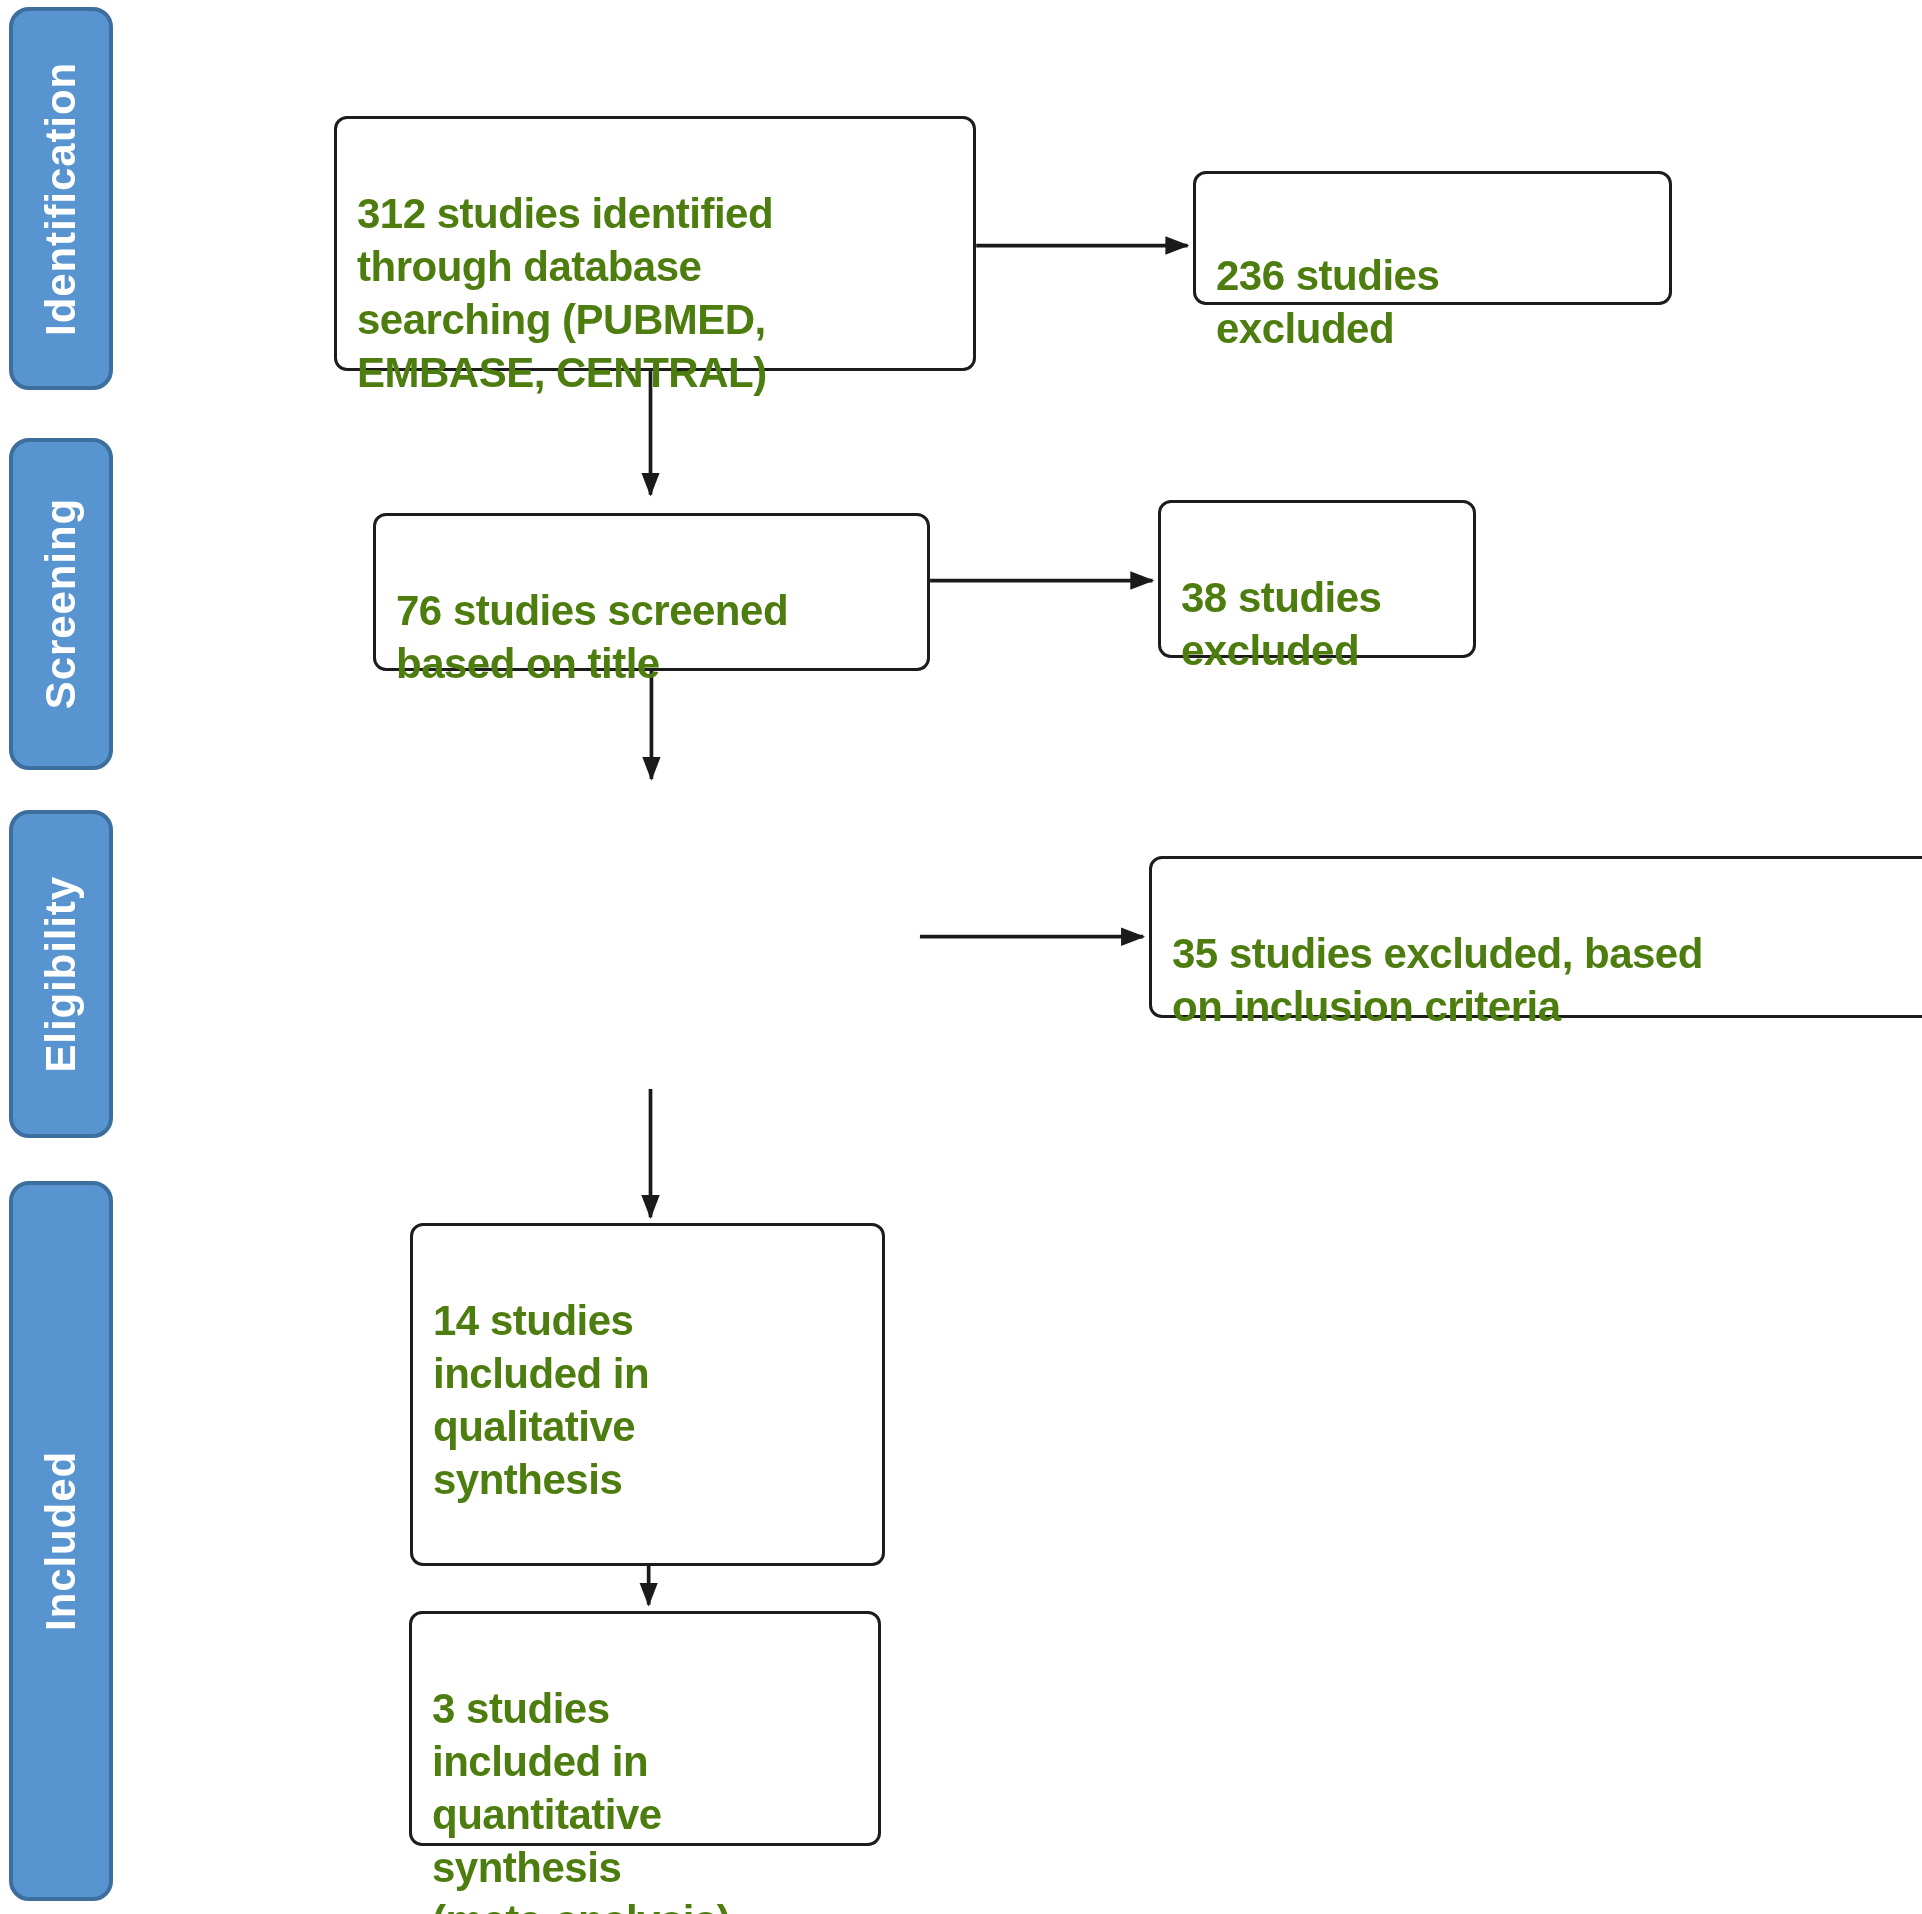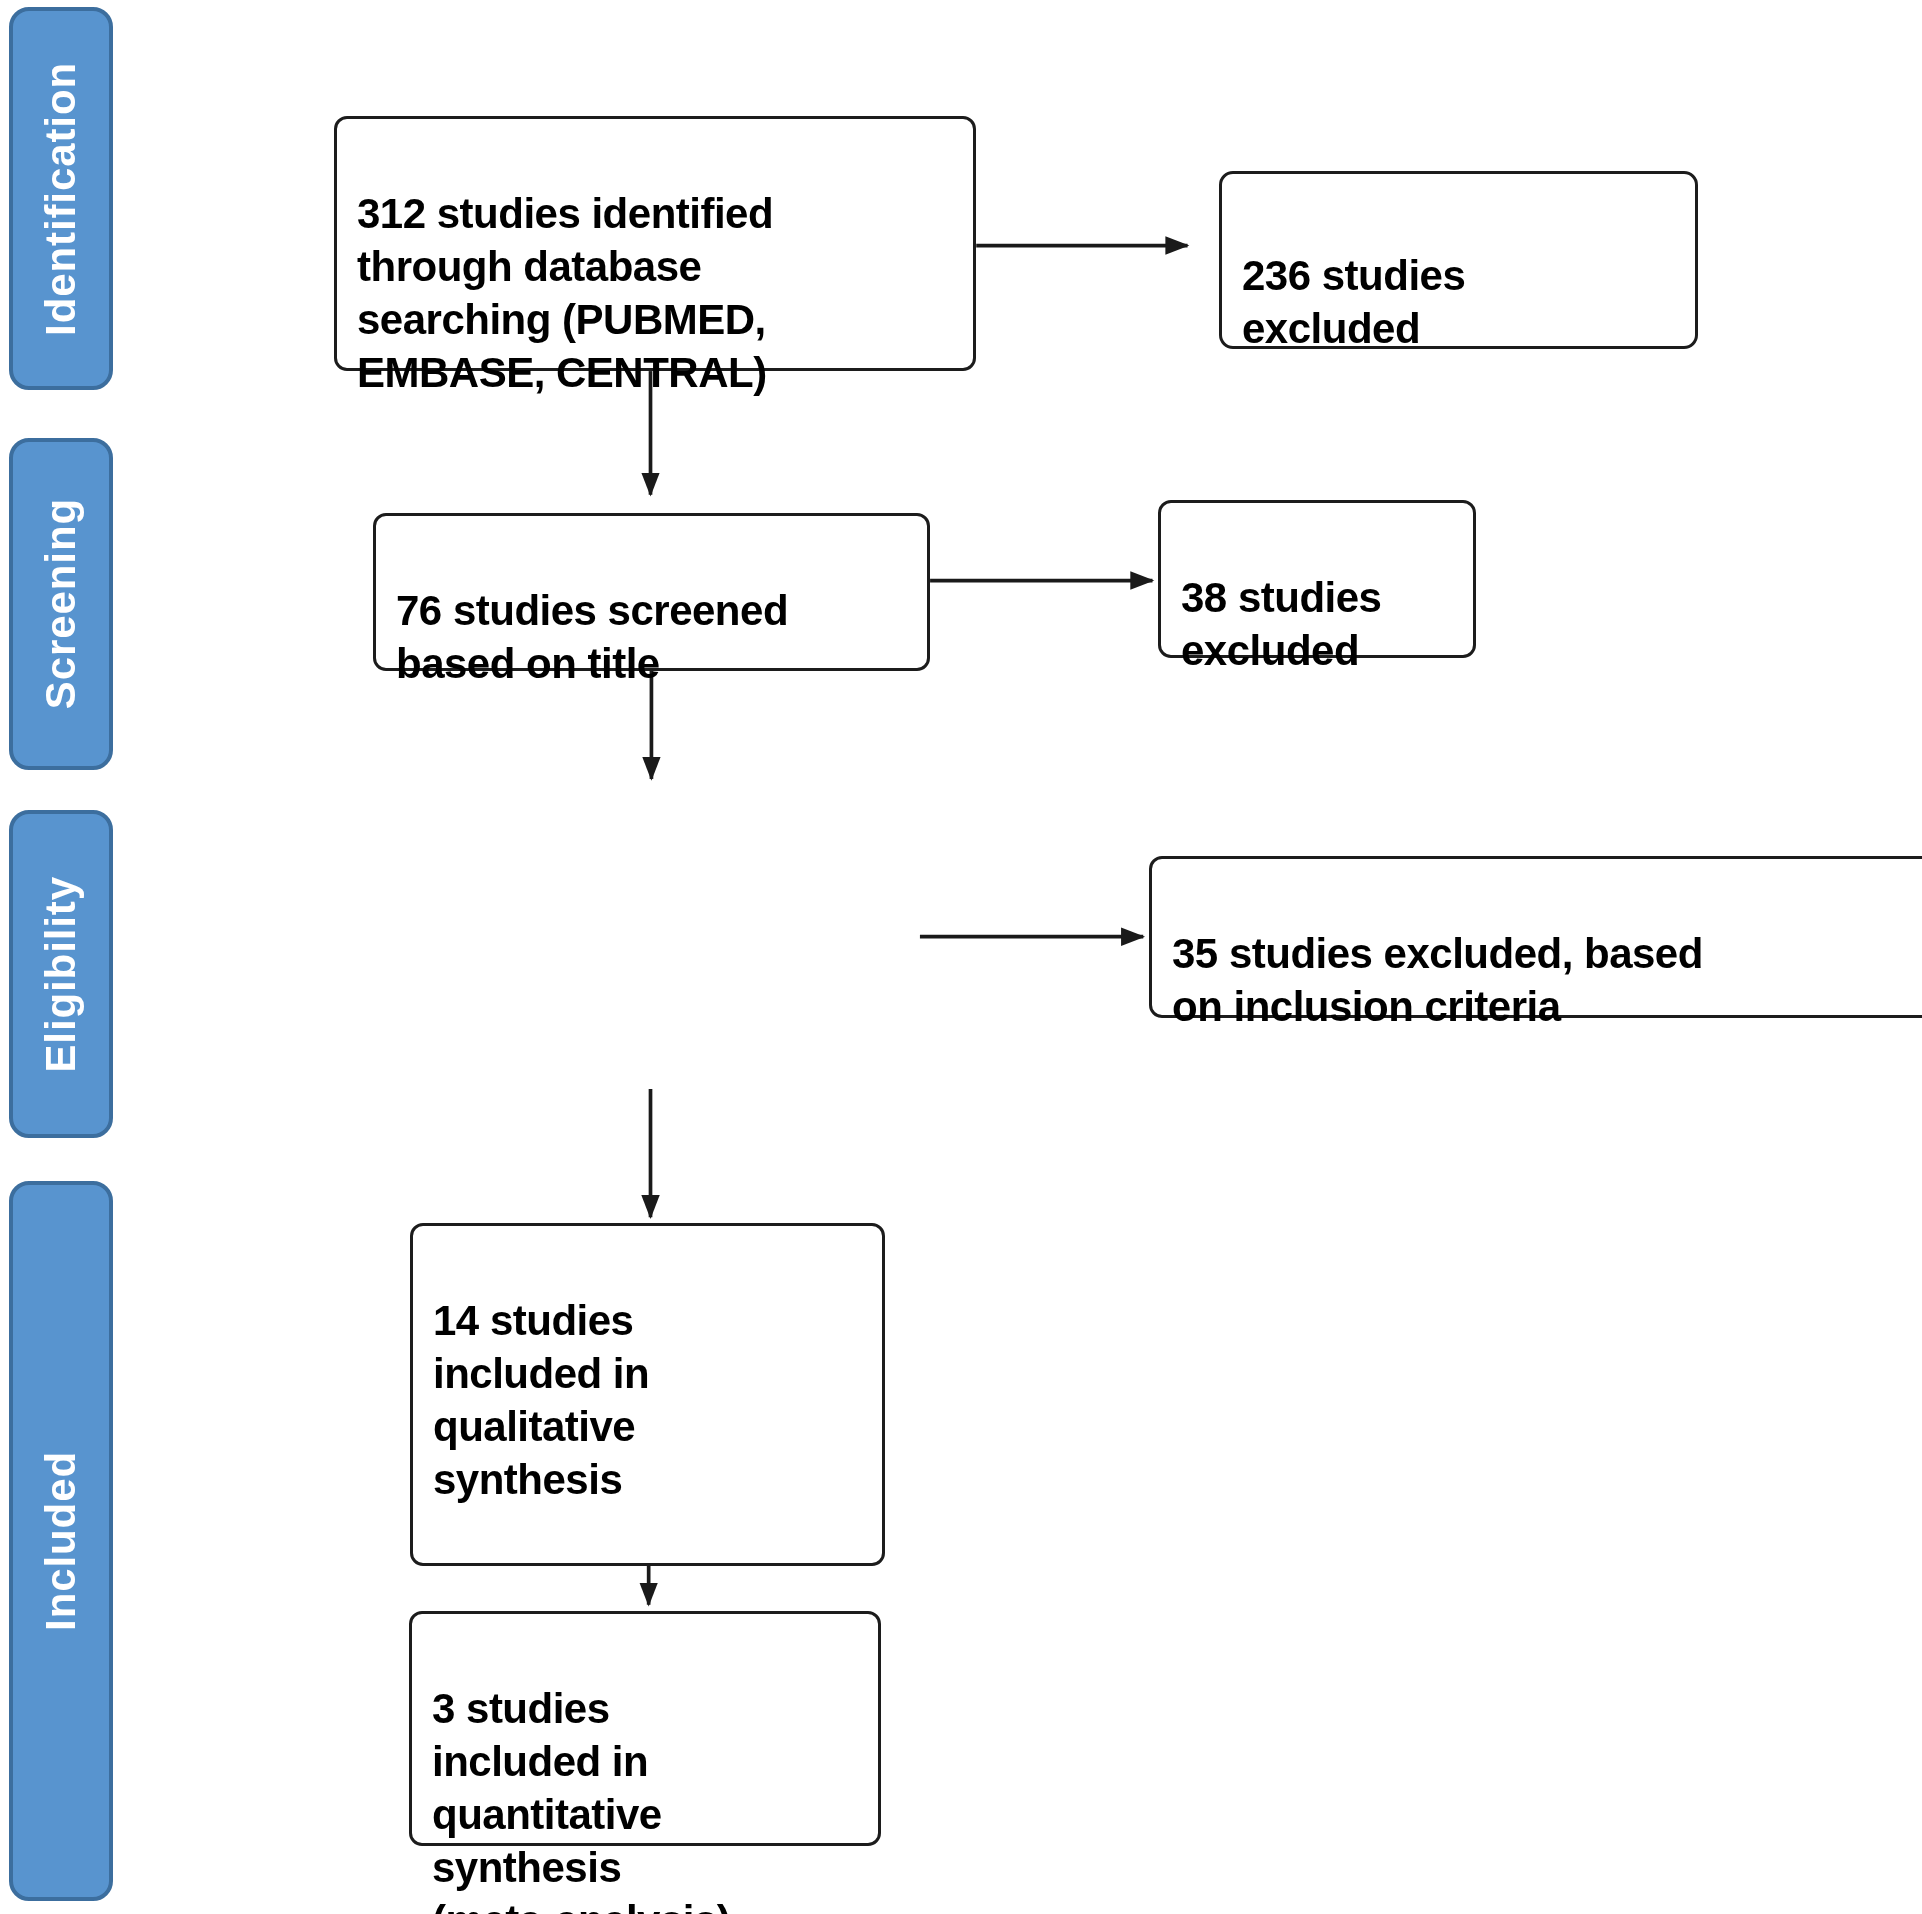--- a/index.html
+++ b/index.html
@@ -50,28 +50,28 @@
     background: #ffffff;
     border: 3.7px solid #1c1c1c;
     border-radius: 13px;
     box-sizing: border-box;
     padding: 14.8px 14.8px 0 20px;
     font-size: 42px;
     font-weight: bold;
     line-height: 53px;
     letter-spacing: -0.5px;
     white-space: pre-line;
-    color: #000000;
+    color: #4d7c0f;
   }
   #box-identified   { left: 334px;  top: 116px;  width: 642px; height: 255px; }
   #box-screened     { left: 373px;  top: 500px;  width: 557px; height: 158px; margin-top: 13px; }
   #box-fulltext     { left: 383px;  top: 784px;  width: 537px; height: 305px; }
   #box-qualitative  { left: 410px;  top: 1223px; width: 475px; height: 343px; }
   #box-quantitative { left: 409px;  top: 1611px; width: 472px; height: 235px; }
-  #box-excluded-1   { left: 1219px; top: 171px;  width: 479px; height: 178px; padding-top: 22px; border-radius: 14px; }
+  #box-excluded-1   { left: 1193px; top: 171px;  width: 479px; height: 134px; padding-top: 22px; }
   #box-excluded-2   { left: 1158px; top: 500px;  width: 318px; height: 158px; }
   #box-excluded-3   { left: 1149px; top: 856px;  width: 875px; height: 162px; }
 
   
   #arrow-layer {
     position: absolute;
     left: 0;
     top: 0;
     width: 1922px;
     height: 1914px;

